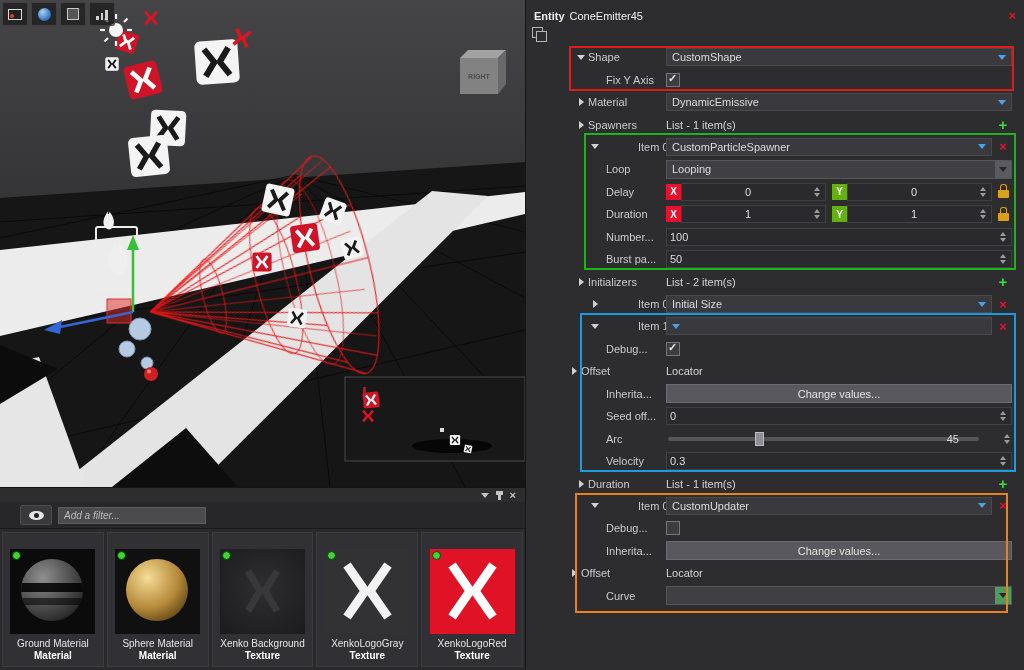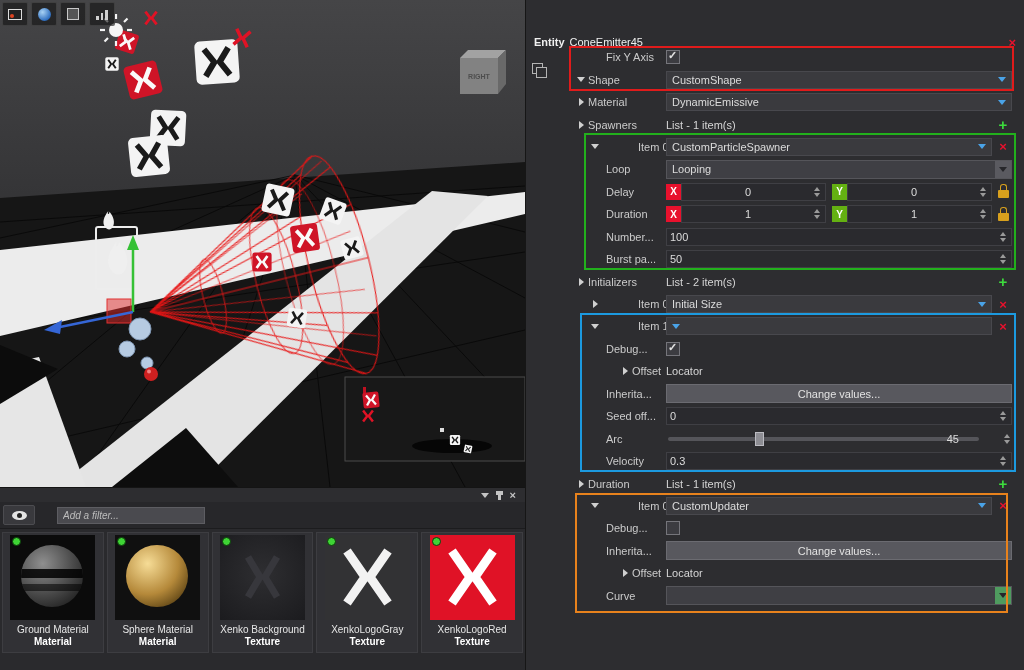--- a/index.html
+++ b/index.html
@@ -19,55 +19,55 @@
   .ic-stats i{display:block;width:2.5px;background:#cfcfcf;}
   .ic-stats i:nth-child(1){height:4px;} .ic-stats i:nth-child(2){height:7px;} .ic-stats i:nth-child(3){height:10px;}
 
   
   #asset-panel{position:absolute;left:0;top:487px;width:525px;height:183px;background:#2a2a2d;border-top:1px solid #141414;box-sizing:border-box;}
   .ap-head{height:14px;display:flex;align-items:center;justify-content:flex-end;gap:9px;padding:0 9px;background:#2d2d30;}
   .chev{width:0;height:0;border-left:4px solid transparent;border-right:4px solid transparent;border-top:5px solid #c4c4c4;}
   .pin{position:relative;width:3px;height:9px;background:#c4c4c4;}
   .pin::before{content:"";position:absolute;top:0;left:-2px;width:7px;height:4px;background:#c4c4c4;}
   .xclose{color:#c4c4c4;font-size:11px;line-height:1;font-weight:bold;}
-  .ap-tools{height:26px;display:flex;align-items:center;gap:22px;padding:0 3px;background:#27272a;border-bottom:1px solid #1c1c1e;}
+  .ap-tools{height:26px;display:flex;align-items:center;gap:6px;padding:0 20px;background:#27272a;border-bottom:1px solid #1c1c1e;}
   .eye-btn{width:30px;height:18px;background:#39393d;border:1px solid #4c4c50;border-radius:2px;display:flex;align-items:center;justify-content:center;}
   .eye{width:15px;height:9px;background:#e4e4e4;border-radius:50%;position:relative;}
   .eye::after{content:"";position:absolute;top:2px;left:5px;width:5px;height:5px;background:#222;border-radius:50%;}
   .filter-input{width:148px;height:17px;background:#4a4a4f;border:1px solid #5d5d62;color:#c9c9c9;
         font-style:italic;font-size:10px;padding:0 5px;font-family:inherit;box-sizing:border-box;outline:none;}
   .filter-input::placeholder{color:#bdbdbd;}
   .ap-cards{display:flex;align-items:flex-start;gap:3px;padding:3px 2px;}
   .card{width:110px;background:#313135;border:1px solid #3d3d41;display:flex;flex-direction:column;align-items:center;
-        padding:2px 0 4px 0;box-sizing:border-box;}
+        padding:16px 0 4px 0;box-sizing:border-box;}
   .thumb{width:85px;height:85px;position:relative;}
   .dot{position:absolute;left:2px;top:2px;width:7px;height:7px;border-radius:50%;background:#3fd435;border:1px solid #0b3c0a;z-index:2;}
   .aname{font-size:10px;color:#e6e6e6;text-align:center;line-height:12px;margin-top:4px;padding:0 2px;}
   .atype{font-size:10px;font-weight:bold;color:#fff;text-align:center;line-height:12px;}
 
   
   #inspector{position:absolute;left:525px;top:0;width:499px;height:670px;background:#2d2d30;
              border-left:1px solid #161616;box-sizing:border-box;font-size:11px;}
-  .ins-header{height:22px;display:flex;align-items:flex-start;padding:0 8px;color:#f0f0f0;margin-top:36px;}
+  .ins-header{height:22px;display:flex;align-items:flex-end;padding:0 8px;color:#f0f0f0;}
   .ins-title-label{font-weight:bold;margin-right:5px;}
   .ins-close{margin-left:auto;color:#e8112d;font-weight:bold;font-size:13px;line-height:1;cursor:default;}
   .search-row{height:23px;display:flex;align-items:center;gap:5px;padding:0 5px;}
   .props-icon{width:15px;height:15px;position:relative;}
   .props-icon::before{content:"";position:absolute;left:1px;top:1px;width:9px;height:9px;border:1.4px solid #b4b4b4;background:#2d2d30;}
   .props-icon::after{content:"";position:absolute;left:5px;top:5px;width:9px;height:9px;border:1.4px solid #b4b4b4;background:#2d2d30;}
   .search-box{flex:1;height:17px;background:#232327;border:1px solid #3c3c41;display:flex;align-items:center;padding:0 5px;gap:5px;}
   .mag{width:7px;height:7px;border:1.5px solid #8a8a8a;border-radius:50%;position:relative;flex:0 0 auto;}
   .mag::after{content:"";position:absolute;width:4px;height:1.5px;background:#8a8a8a;transform:rotate(45deg);right:-4px;bottom:-2px;}
   .search-input{flex:1;background:transparent;border:none;outline:none;color:#9a9a9e;font-style:italic;font-size:10.5px;font-family:inherit;}
   .search-input::placeholder{color:#7e7e82;font-style:italic;}
 
   .props{position:absolute;top:46px;left:0;right:0;}
   .prow{height:22.45px;display:flex;align-items:center;padding-right:12px;box-sizing:border-box;}
   .pleft{flex:0 0 140px;width:140px;display:flex;align-items:center;box-sizing:border-box;overflow:hidden;}
-  .ind0{padding-left:48px;} .ind1{padding-left:62px;gap:36px;} .ind2{padding-left:80px;} .ind2e{padding-left:92px;}
+  .ind0{padding-left:48px;} .ind1{padding-left:62px;gap:36px;} .ind2{padding-left:80px;} .ind2e{padding-left:41px;}
   .plabel{color:#cbcbcb;white-space:nowrap;}
   .exp{width:14px;flex:0 0 14px;display:flex;align-items:center;justify-content:center;}
   .exp.open::before{content:"";border-left:4px solid transparent;border-right:4px solid transparent;border-top:5px solid #d0d0d0;}
   .exp.closed::before{content:"";border-top:4px solid transparent;border-bottom:4px solid transparent;border-left:5px solid #d0d0d0;}
   .pvalue{flex:1;display:flex;align-items:center;min-width:0;}
   .combo{flex:1;height:16px;background:#3a3a3e;border:1px solid #48484d;display:flex;align-items:center;
          padding:0 5px;color:#dcdcdc;min-width:0;}
   .ctext{flex:1;white-space:nowrap;overflow:hidden;}
   .dd-blue{width:0;height:0;border-left:4px solid transparent;border-right:4px solid transparent;border-top:5px solid #4aa3e8;flex:0 0 auto;}
   .select{flex:1;height:17px;background:#3f3f44;border:1px solid #55555a;display:flex;align-items:center;
@@ -369,38 +369,38 @@
     <span class="ins-close">×</span>
   </div>
 
   <div class="search-row">
     <span class="props-icon"></span>
   </div>
 
   <div class="props">
 
     <div class="prow">
-      <div class="pleft ind2">
-          <span class="plabel">Fix Y Axis</span>
-        </div>
-      <div class="pvalue">
-          <span class="chk on"></span>
-        </div>
-    </div>
-
-    <div class="prow">
       <div class="pleft ind0">
           <span class="exp open"></span>
         <span class="plabel">Shape</span>
         </div>
       <div class="pvalue">
           <div class="combo">
         <span class="ctext">CustomShape</span>
         <span class="dd-blue"></span>
           </div>
+        </div>
+    </div>
+
+    <div class="prow">
+      <div class="pleft ind2">
+          <span class="plabel">Fix Y Axis</span>
+        </div>
+      <div class="pvalue">
+          <span class="chk on"></span>
         </div>
     </div>
 
     <div class="prow">
       <div class="pleft ind0">
           <span class="exp closed"></span>
         <span class="plabel">Material</span>
         </div>
       <div class="pvalue">
           <div class="combo">

